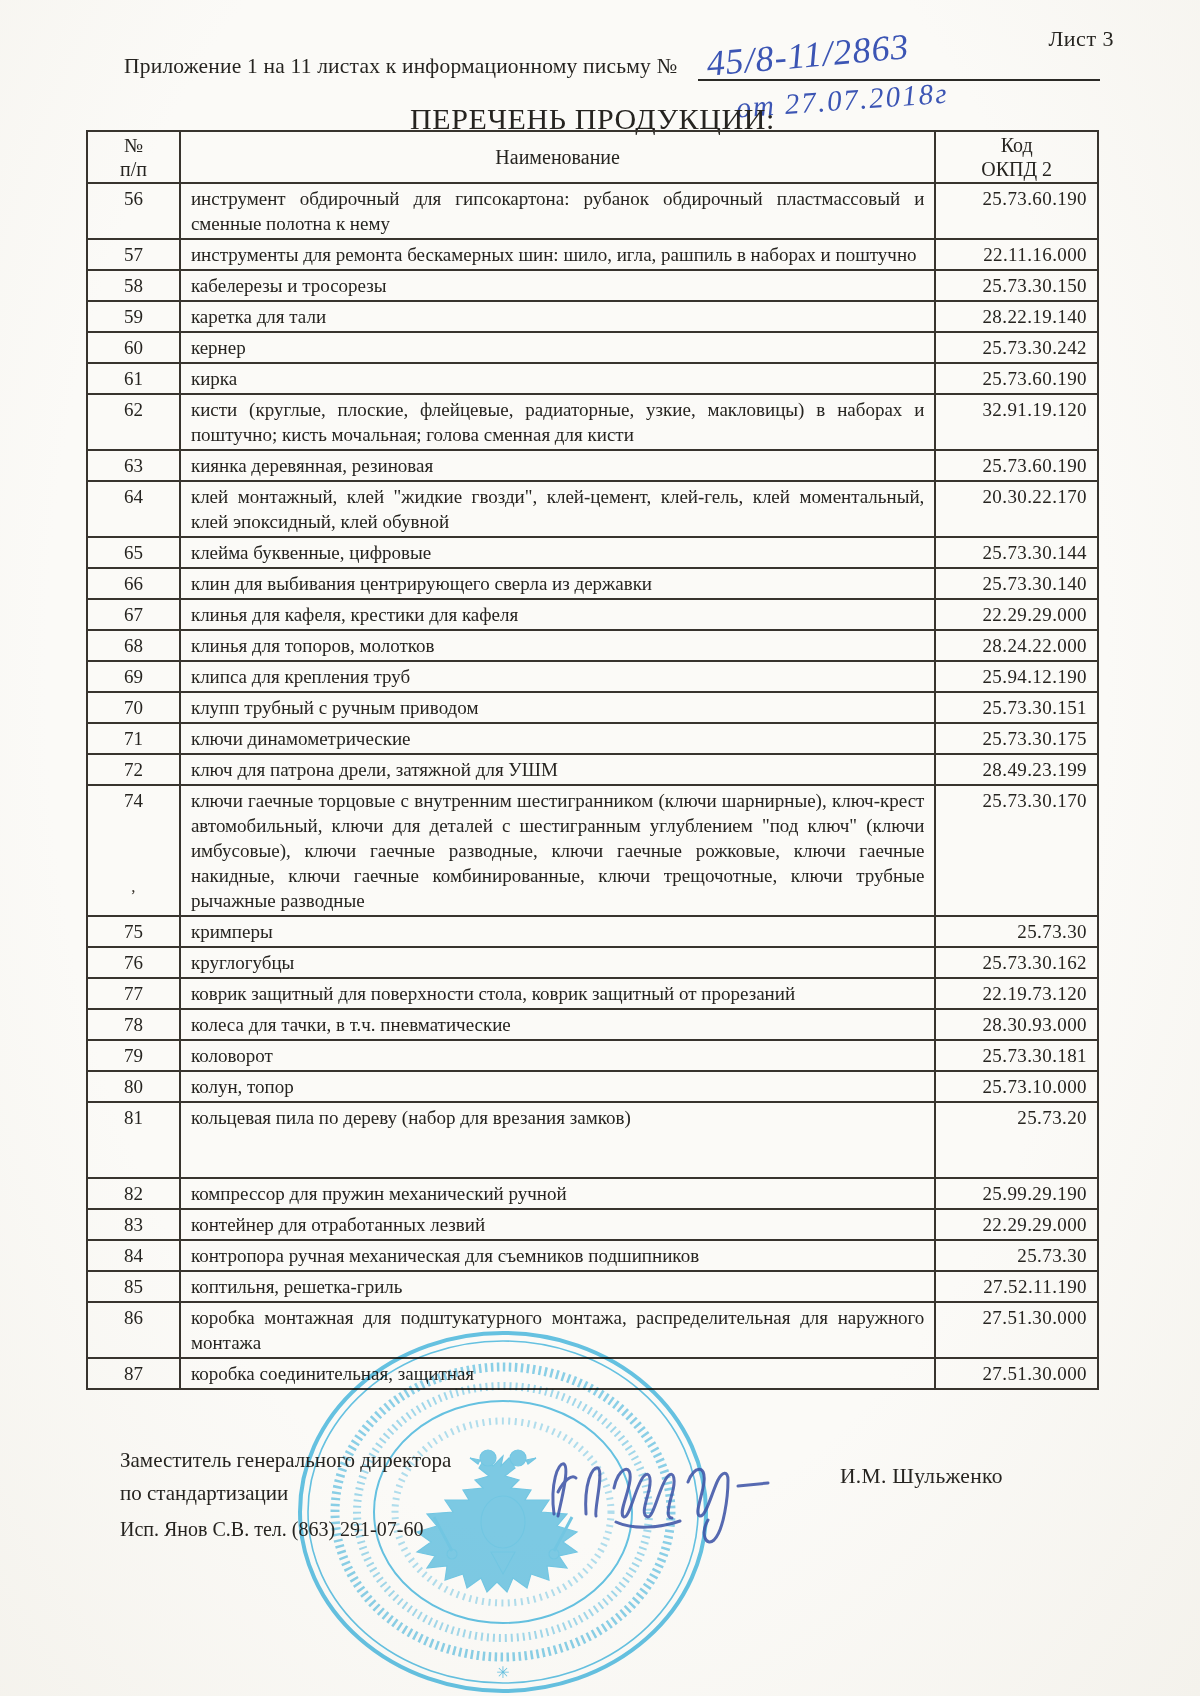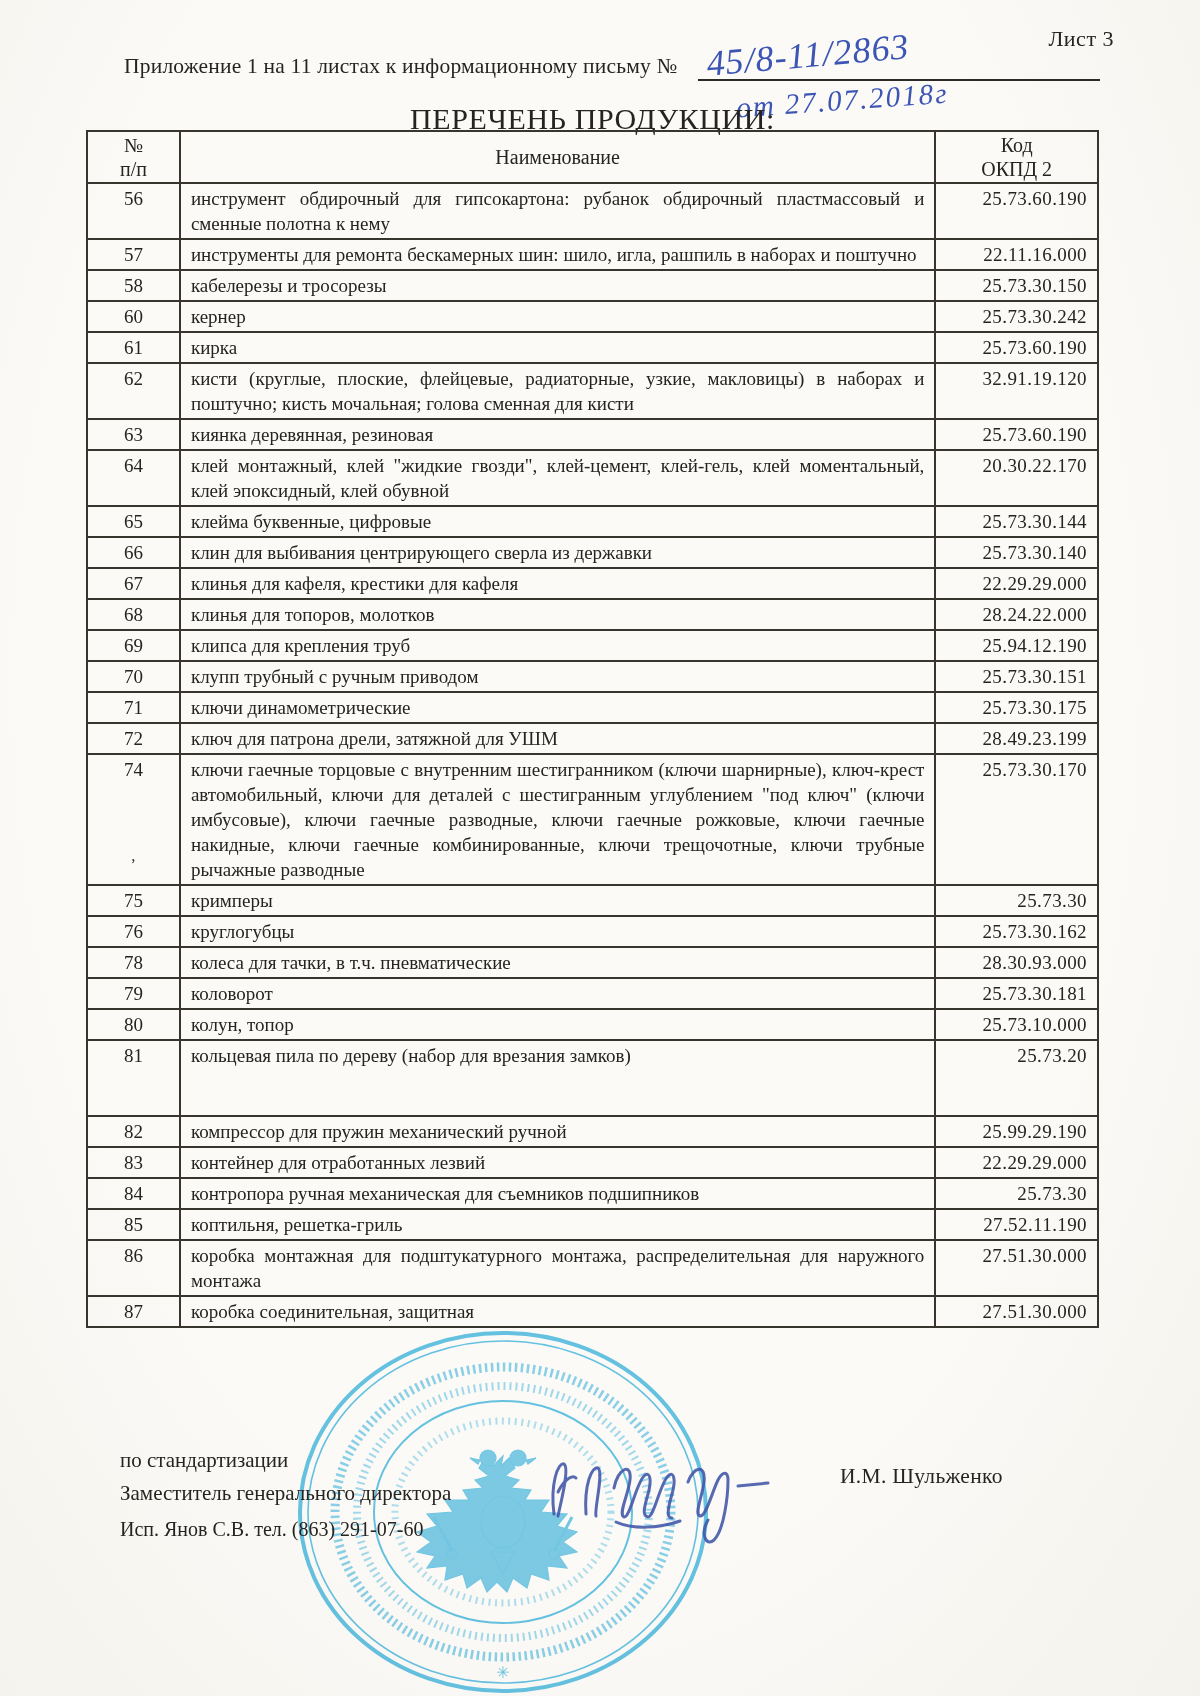--- a/index.html
+++ b/index.html
@@ -128,20 +128,25 @@
           <td class="c-num">57</td>
           <td class="c-name">инструменты для ремонта бескамерных шин: шило, игла, рашпиль в наборах и поштучно</td>
           <td class="c-code">22.11.16.000</td>
         </tr>
         <tr>
           <td class="c-num">58</td>
           <td class="c-name">кабелерезы и тросорезы</td>
           <td class="c-code">25.73.30.150</td>
         </tr>
         <tr>
+          <td class="c-num">59</td>
+          <td class="c-name">каретка для тали</td>
+          <td class="c-code">28.22.19.140</td>
+        </tr>
+        <tr>
           <td class="c-num">60</td>
           <td class="c-name">кернер</td>
           <td class="c-code">25.73.30.242</td>
         </tr>
         <tr>
           <td class="c-num">61</td>
           <td class="c-name">кирка</td>
           <td class="c-code">25.73.60.190</td>
         </tr>
         <tr>
@@ -206,20 +211,25 @@
         </tr>
         <tr>
           <td class="c-num">75</td>
           <td class="c-name">кримперы</td>
           <td class="c-code">25.73.30</td>
         </tr>
         <tr>
           <td class="c-num">76</td>
           <td class="c-name">круглогубцы</td>
           <td class="c-code">25.73.30.162</td>
+        </tr>
+        <tr>
+          <td class="c-num">77</td>
+          <td class="c-name">коврик защитный для поверхности стола, коврик защитный от прорезаний</td>
+          <td class="c-code">22.19.73.120</td>
         </tr>
         <tr>
           <td class="c-num">78</td>
           <td class="c-name">колеса для тачки, в т.ч. пневматические</td>
           <td class="c-code">28.30.93.000</td>
         </tr>
         <tr>
           <td class="c-num">79</td>
           <td class="c-name">коловорот</td>
           <td class="c-code">25.73.30.181</td>
@@ -298,21 +308,21 @@
       <path d="M16,70 C22,58 30,52 34,56"></path>
       <path d="M44,92 C42,62 50,44 56,46 C62,50 52,88 54,94"></path>
       <path d="M72,66 C76,46 90,40 88,58 C86,74 76,92 82,95 C88,96 94,62 102,54 C108,48 110,58 106,72 C102,86 100,94 106,95 C112,95 118,62 126,54 C132,48 134,58 130,72 C126,86 124,96 130,96"></path>
       <path d="M146,60 C152,44 164,42 162,60 C160,76 152,92 158,94 C164,95 170,70 176,58 C180,50 186,48 186,58 C186,74 182,108 172,118 C164,125 158,112 166,98"></path>
       <path d="M74,100 C92,108 118,106 138,99"></path>
       <path d="M196,64 L226,61"></path>
     </g>
   </svg>
 
   <div class="footer-position">
+    <div>Заместитель генерального директора</div>
     <div>по стандартизации</div>
-    <div>Заместитель генерального директора</div>
   </div>
 
   <div class="signer-name">И.М. Шульженко</div>
 
   <div class="footer-exec">Исп. Янов С.В. тел. (863) 291-07-60</div>
 
 </div>
 
 </body></html>

